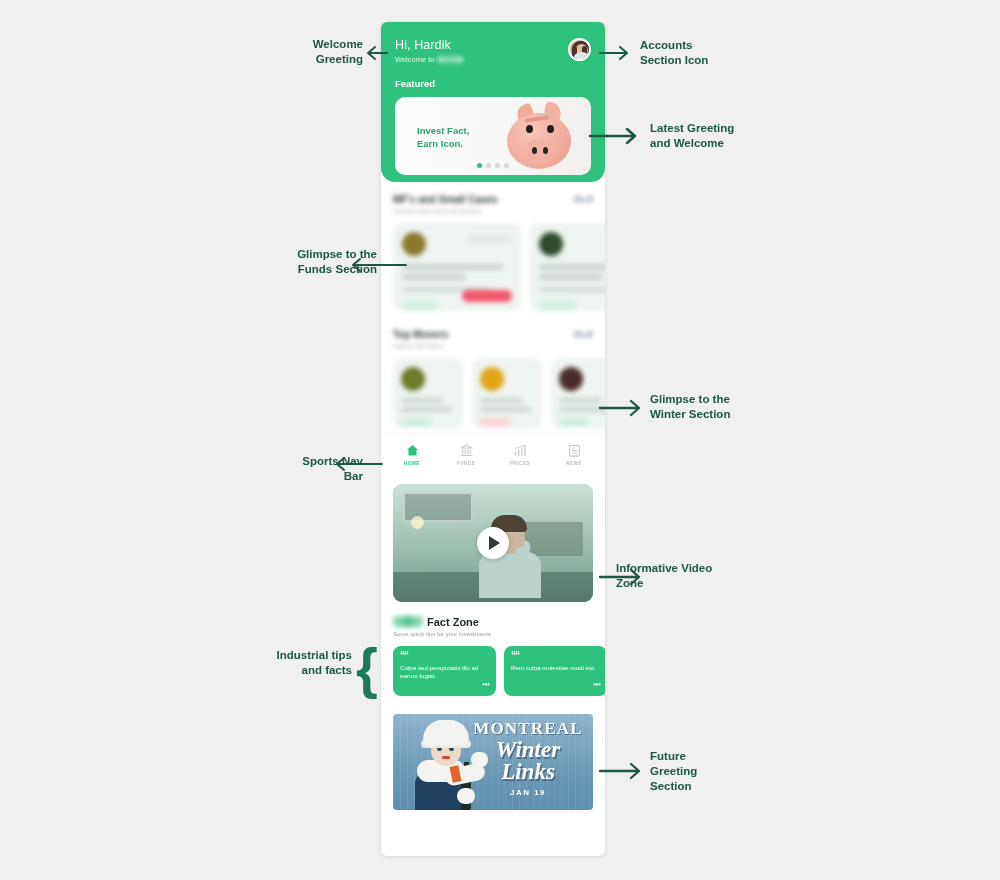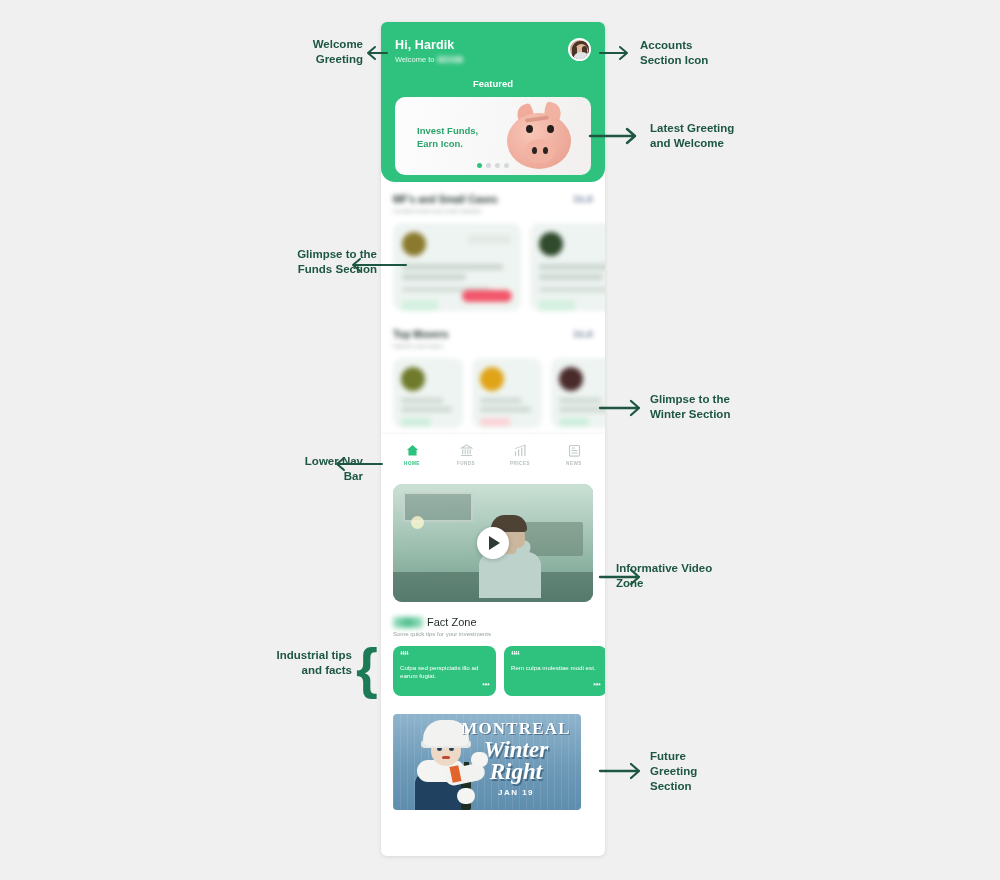--- a/index.html
+++ b/index.html
@@ -23,39 +23,39 @@
 
   
   .hdr {
     position: relative;
     background: #2ec27e;
     border-radius: 0 0 14px 14px;
     padding: 16px 14px 16px 14px;
     height: 160px;
   }
   .hdr-top { display: flex; justify-content: space-between; align-items: flex-start; }
-  .greet-name { color: #fff; font-size: 12.5px; font-weight: bold; letter-spacing: .1px; }
+  .greet-name { color: #fff; font-size: 12.5px; font-weight: normal; letter-spacing: .1px; }
   .greet-sub { color: #e6f7ee; font-size: 7.5px; margin-top: 3px; display:flex; gap:3px; align-items:center;}
   .blurname {
     display:inline-block; width: 26px; height: 7px; border-radius: 2px;
     background: linear-gradient(90deg,#9fe0c2,#7fd4b0,#a8e4c8);
     filter: blur(2px);
   }
   .avatar {
     width: 23px; height: 23px; border-radius: 50%;
     border: 2px solid #fff; overflow: hidden;
     background: #c8a98f; position: relative; flex: none;
   }
   .avatar .face { position:absolute; left:5px; top:4px; width:13px; height:13px; border-radius:50%; background:#e0b99a;}
   .avatar .hair { position:absolute; left:2px; top:1px; width:19px; height:12px; border-radius:9px 9px 4px 4px; background:#4a3328;}
   .avatar .hair2{ position:absolute; left:2px; top:6px; width:5px; height:14px; border-radius:4px; background:#4a3328;}
   .avatar .hair3{ position:absolute; right:2px; top:6px; width:5px; height:14px; border-radius:4px; background:#4a3328;}
   .avatar .body { position:absolute; left:3px; bottom:-2px; width:17px; height:9px; border-radius:8px 8px 0 0; background:#dfe3e6;}
 
-  .featured-label { color: #fff; font-size: 9.5px; font-weight: bold; margin-top: 14px; text-align: center; }
+  .featured-label { color: #fff; font-size: 9.5px; font-weight: bold; margin-top: 14px; }
 
   .promo {
     margin-top: 8px; height: 78px; border-radius: 10px;
     background: linear-gradient(100deg,#fdfdfd 0%,#f6f7f6 55%,#f2efee 100%);
     position: relative; overflow: hidden;
   }
   .promo-text {
     position: absolute; left: 22px; top: 27px;
     color: #2aa56b; font-size: 9.5px; font-weight: bold; line-height: 13px;
   }
@@ -139,35 +139,35 @@
   .play {
     position:absolute; left:50%; top:50%; transform:translate(-50%,-50%);
     width:32px; height:32px; border-radius:50%; background:#fff;
     display:flex; align-items:center; justify-content:center;
     box-shadow:0 1px 5px rgba(0,0,0,.2);
   }
   .play .tri { width:0; height:0; border-left:11px solid #2f3a35; border-top:7px solid transparent; border-bottom:7px solid transparent; margin-left:3px;}
 
   
   .fz { padding: 6px 12px 12px 12px; }
-  .fz-title { font-size:11px; font-weight:normal; color:#1f2a25; display:flex; align-items:center; gap:4px;}
+  .fz-title { font-size:11px; font-weight:bold; color:#1f2a25; display:flex; gap:4px;}
   .fz-blur { display:inline-block; width:30px; height:11px; border-radius:2px; filter: blur(2.4px);
              background: linear-gradient(90deg,#9fe0c2,#4fbf8d,#9fe0c2); }
   .fz-sub { font-size:6px; color:#95a39c; margin-top:3px; filter: blur(.5px); }
   .quote-row { display:flex; gap:8px; margin-top:9px; }
   .quote {
     width:103px; flex:none; height:50px; border-radius:8px; background:#2ec27e;
     padding:6px 7px; position:relative; color:#fff;
   }
   .quote .qm-top { font-size:10px; font-weight:bold; line-height:8px; letter-spacing:-1px; }
   .quote .qtext { font-size:6.2px; line-height:8px; margin-top:4px; }
   .quote .qm-bot { position:absolute; right:7px; bottom:5px; font-size:9px; font-weight:bold; letter-spacing:-1px;}
 
   
-  .poster-wrap { padding: 6px 24px 20px 12px; }
+  .poster-wrap { padding: 6px 12px 20px 12px; }
   .poster {
     position:relative; height:96px; border-radius:4px; overflow:hidden;
     background: linear-gradient(180deg,#8fb4cd 0%, #6e9ab8 55%, #5e8dad 100%);
   }
   .poster .pbg-lines { position:absolute; inset:0; opacity:.18;
      background: repeating-linear-gradient(90deg, rgba(255,255,255,.5) 0 1px, transparent 1px 7px); }
   .poster .lady { position:absolute; left:16px; top:6px; width:82px; height:90px; }
   .lady .hat   { position:absolute; left:14px; top:0; width:46px; height:26px; border-radius:22px 22px 8px 8px; background:#f2f3f0;}
   .lady .hatb  { position:absolute; left:12px; top:20px; width:50px; height:8px; border-radius:5px; background:#e7e9e6;}
   .lady .face  { position:absolute; left:22px; top:16px; width:30px; height:30px; border-radius:50%; background:#edd9c6;}
@@ -219,21 +219,21 @@
           <span class="hair2"></span>
           <span class="hair3"></span>
           <span class="body"></span>
         </div>
       </div>
 
       <div class="featured-label">Featured</div>
 
       <div class="promo">
         <div class="promo-text">
-          <div>Invest Funds,</div>
+          <div>Invest Fact,</div>
           <div>Earn Icon.</div>
         </div>
         <div class="piggy">
           <span class="ear1"></span>
             <span class="ear2"></span>
           <span class="body"></span>
             <span class="slot"></span>
           <span class="e1"></span>
             <span class="e2"></span>
           <span class="snout"></span>
@@ -392,21 +392,21 @@
           <span class="face"></span>
             <span class="eye1"></span>
             <span class="eye2"></span>
             <span class="lip"></span>
           <span class="hatb"></span>
             <span class="hat"></span>
         </span>
         <div class="ptext">
           <div class="l1">MONTREAL</div>
           <div class="l2">Winter</div>
-          <div class="l3">Right</div>
+          <div class="l3">Links</div>
           <div class="l4">JAN 19</div>
         </div>
       </div>
     </div>
   </div>
 
   <div class="anno r" style="left:258px; top:37px; width:105px;">
     <div>Welcome</div>
     <div>Greeting</div>
   </div>
@@ -416,21 +416,21 @@
 
   <div class="anno r" style="left:220px; top:247px; width:157px;">
     <div>Glimpse to the</div>
     <div>Funds Section</div>
   </div>
   <svg class="arrow" style="left:350px; top:256px;" width="56" height="18">
     <path d="M56 9 H3 M10 3 L3 9 L10 15" stroke="#1d5641" stroke-width="2" fill="none" stroke-linecap="round" stroke-linejoin="round"></path>
   </svg>
 
   <div class="anno r" style="left:248px; top:454px; width:115px;">
-    <div>Lower Nav</div>
+    <div>Sports Nav</div>
     <div>Bar</div>
   </div>
   <svg class="arrow" style="left:334px; top:455px;" width="48" height="18">
     <path d="M48 9 H3 M10 3 L3 9 L10 15" stroke="#1d5641" stroke-width="2" fill="none" stroke-linecap="round" stroke-linejoin="round"></path>
   </svg>
 
   <div class="anno r" style="left:232px; top:648px; width:120px;">
     <div>Industrial tips</div>
     <div>and facts</div>
   </div>

